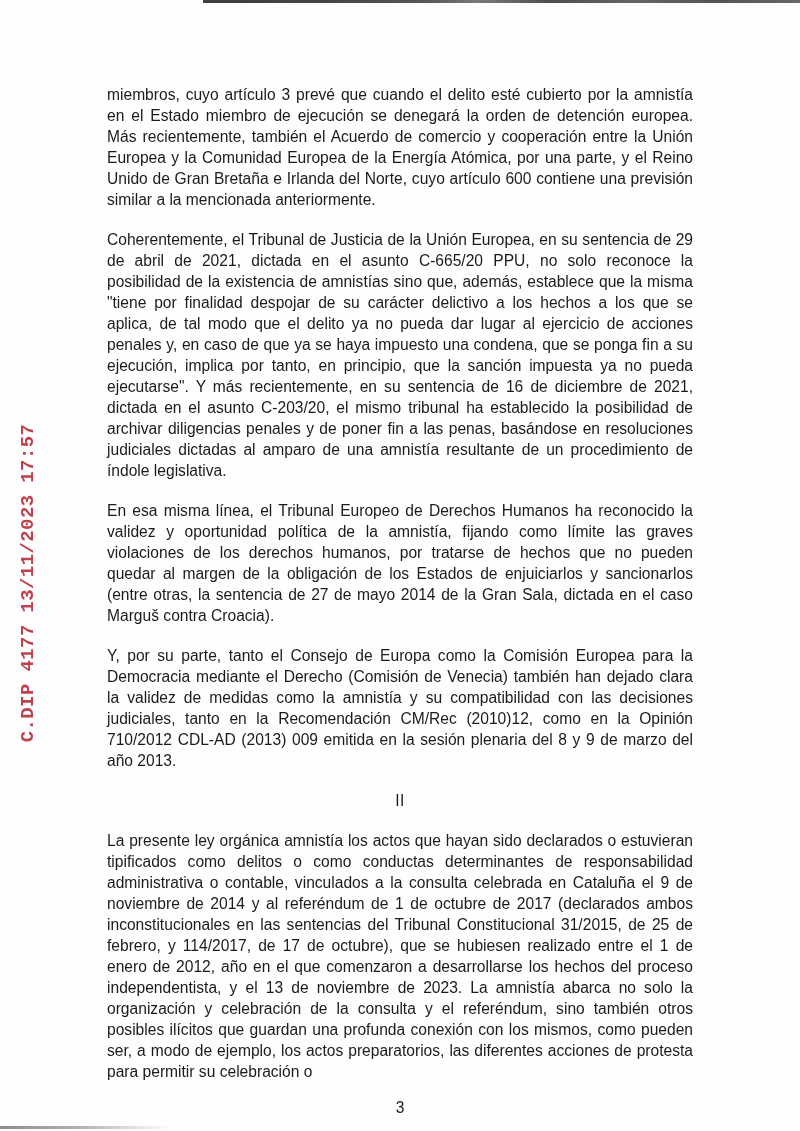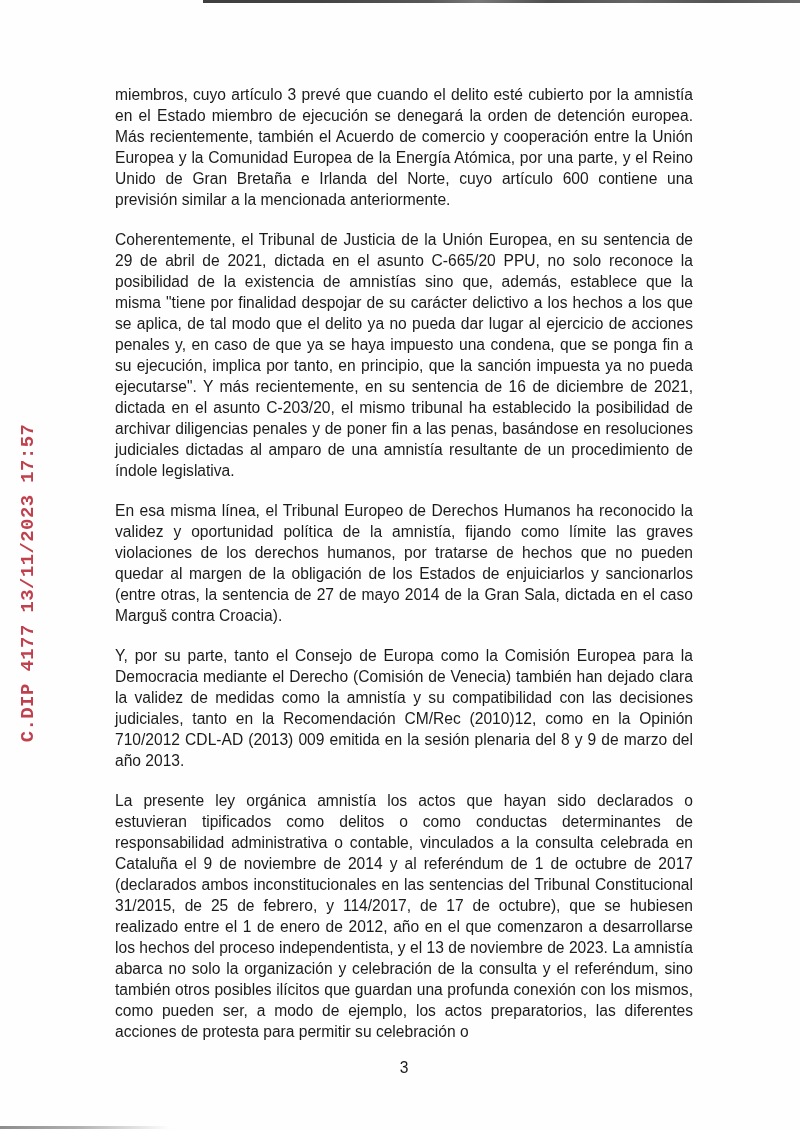--- a/index.html
+++ b/index.html
@@ -56,21 +56,20 @@
     top: 0;
     left: 0;
     right: 0;
     bottom: 0;
     padding: 84px 107px 16px 107px;
     box-sizing: border-box;
     font-family: "Liberation Sans", "DejaVu Sans", sans-serif;
     font-size: 15.6px;
     line-height: 21px;
     color: var(--ink, #1b1b1b);
-    margin-left: 8px;
   }
   p.para {
     margin: 0 0 19px 0;
     text-align: justify;
     text-justify: inter-word;
   }
   .section-heading {
     margin: 0 0 19px 0;
     text-align: center;
     letter-spacing: 0.5px;
@@ -87,19 +86,20 @@
 
   <div class="top-edge"></div>
 
   <div class="stamp">C.DIP 4177 13/11/2023 17:57</div>
 
   <main class="doc-body">
     <p class="para">miembros, cuyo artículo 3 prevé que cuando el delito esté cubierto por la amnistía en el Estado miembro de ejecución se denegará la orden de detención europea. Más recientemente, también el Acuerdo de comercio y cooperación entre la Unión Europea y la Comunidad Europea de la Energía Atómica, por una parte, y el Reino Unido de Gran Bretaña e Irlanda del Norte, cuyo artículo 600 contiene una previsión similar a la mencionada anteriormente.</p>
     <p class="para">Coherentemente, el Tribunal de Justicia de la Unión Europea, en su sentencia de 29 de abril de 2021, dictada en el asunto C-665/20 PPU, no solo reconoce la posibilidad de la existencia de amnistías sino que, además, establece que la misma "tiene por finalidad despojar de su carácter delictivo a los hechos a los que se aplica, de tal modo que el delito ya no pueda dar lugar al ejercicio de acciones penales y, en caso de que ya se haya impuesto una condena, que se ponga fin a su ejecución, implica por tanto, en principio, que la sanción impuesta ya no pueda ejecutarse". Y más recientemente, en su sentencia de 16 de diciembre de 2021, dictada en el asunto C-203/20, el mismo tribunal ha establecido la posibilidad de archivar diligencias penales y de poner fin a las penas, basándose en resoluciones judiciales dictadas al amparo de una amnistía resultante de un procedimiento de índole legislativa.</p>
     <p class="para">En esa misma línea, el Tribunal Europeo de Derechos Humanos ha reconocido la validez y oportunidad política de la amnistía, fijando como límite las graves violaciones de los derechos humanos, por tratarse de hechos que no pueden quedar al margen de la obligación de los Estados de enjuiciarlos y sancionarlos (entre otras, la sentencia de 27 de mayo 2014 de la Gran Sala, dictada en el caso Marguš contra Croacia).</p>
     <p class="para">Y, por su parte, tanto el Consejo de Europa como la Comisión Europea para la Democracia mediante el Derecho (Comisión de Venecia) también han dejado clara la validez de medidas como la amnistía y su compatibilidad con las decisiones judiciales, tanto en la Recomendación CM/Rec (2010)12, como en la Opinión 710/2012 CDL-AD (2013) 009 emitida en la sesión plenaria del 8 y 9 de marzo del año 2013.</p>
+    <div class="section-heading">II</div>
     <p class="para">La presente ley orgánica amnistía los actos que hayan sido declarados o estuvieran tipificados como delitos o como conductas determinantes de responsabilidad administrativa o contable, vinculados a la consulta celebrada en Cataluña el 9 de noviembre de 2014 y al referéndum de 1 de octubre de 2017 (declarados ambos inconstitucionales en las sentencias del Tribunal Constitucional 31/2015, de 25 de febrero, y 114/2017, de 17 de octubre), que se hubiesen realizado entre el 1 de enero de 2012, año en el que comenzaron a desarrollarse los hechos del proceso independentista, y el 13 de noviembre de 2023. La amnistía abarca no solo la organización y celebración de la consulta y el referéndum, sino también otros posibles ilícitos que guardan una profunda conexión con los mismos, como pueden ser, a modo de ejemplo, los actos preparatorios, las diferentes acciones de protesta para permitir su celebración o</p>
     <div class="page-number">3</div>
   </main>
 
   <div class="bottom-edge"></div>
 
 </div>
 
 </body></html>

